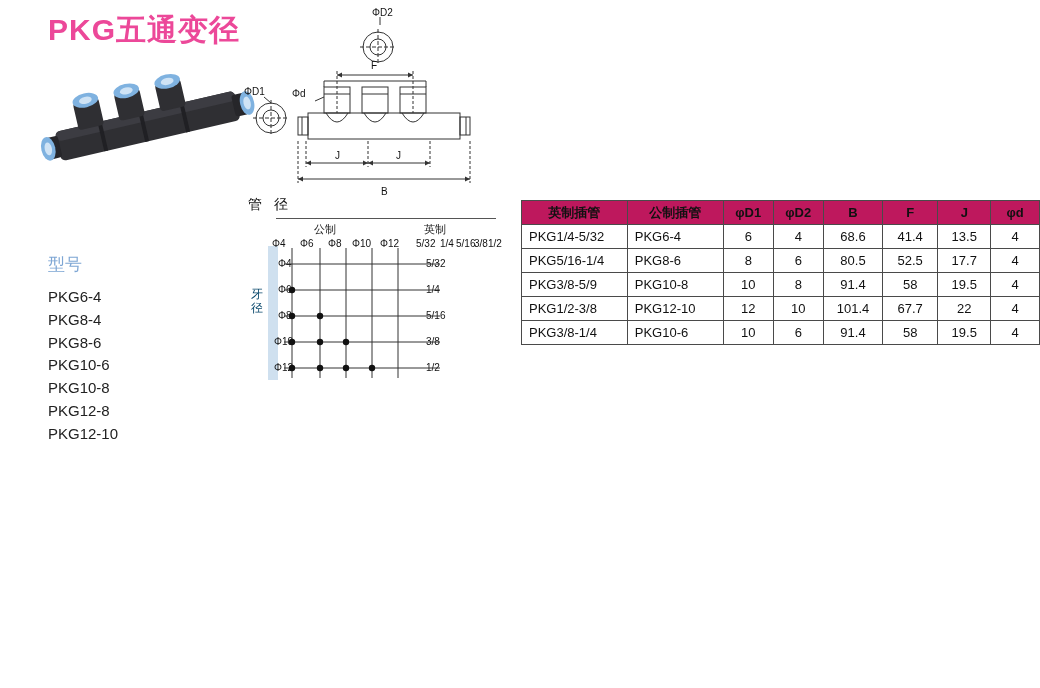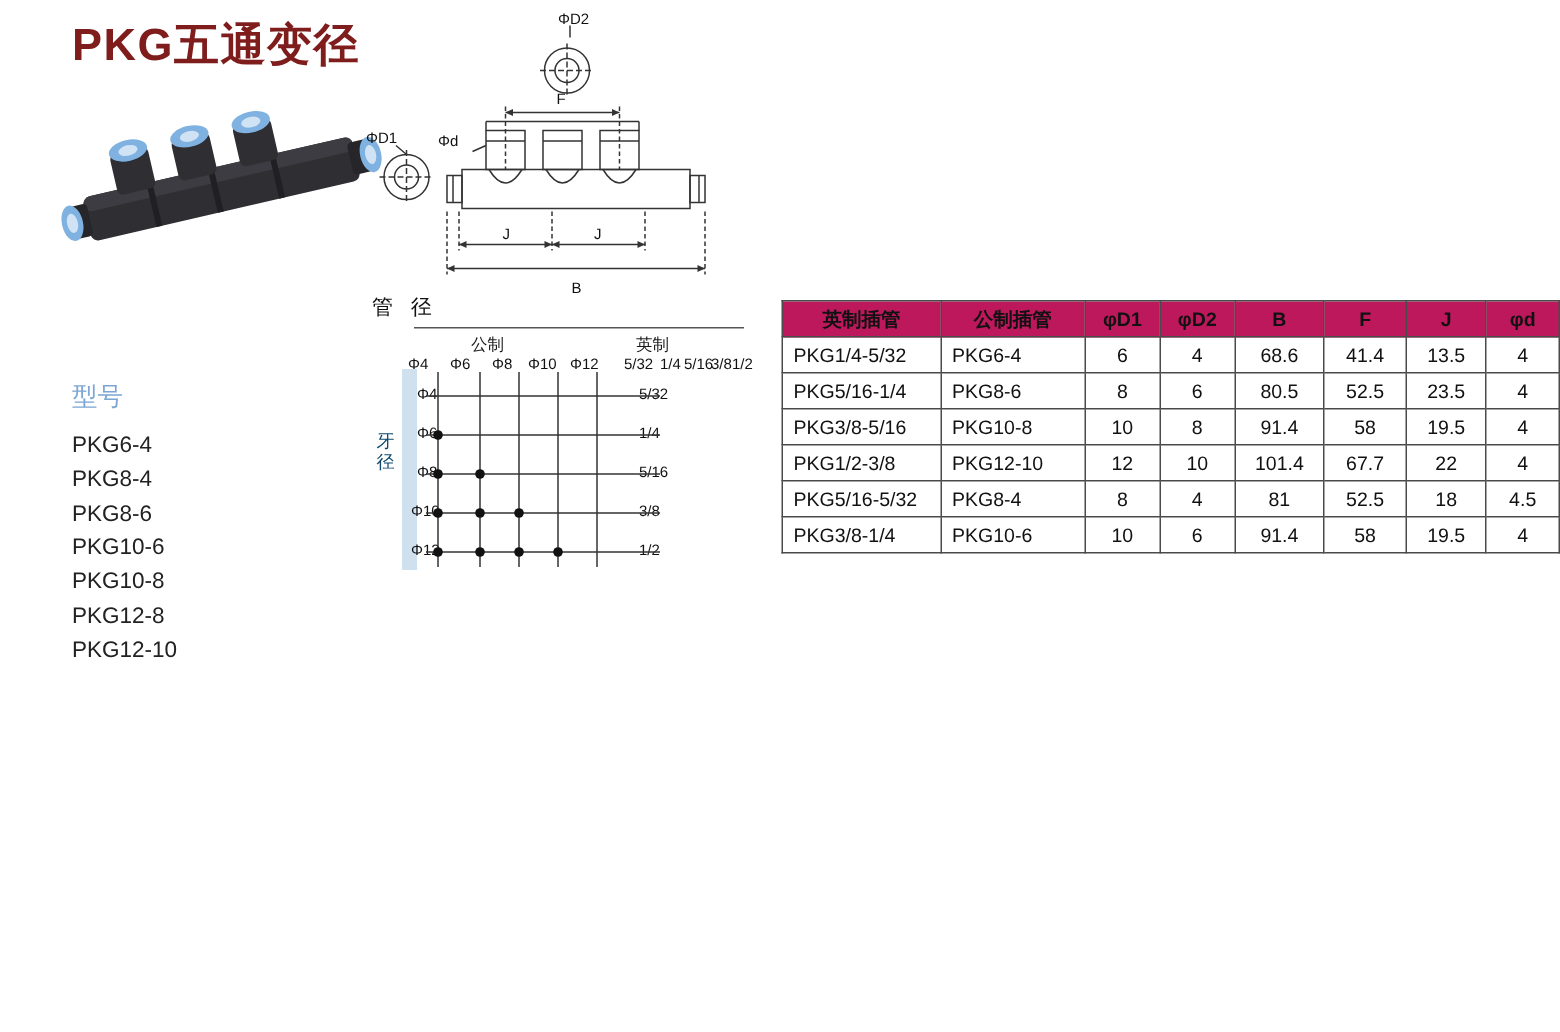--- a/index.html
+++ b/index.html
@@ -15,21 +15,21 @@
     color: #1a1a1a;
     overflow: hidden;
   }
   .page-title {
     position: absolute;
     left: 48px;
     top: 10px;
     font-size: 30px;
     font-weight: bold;
     letter-spacing: 1px;
-    color: #7f1d1d;
+    color: #ec4899;
   }
   
   .photo {
     position: absolute;
     left: 36px;
     top: 58px;
     width: 230px;
     height: 120px;
   }
   
@@ -363,54 +363,44 @@
       <td>13.5</td>
       <td>4</td>
     </tr>
     <tr>
       <td class="model">PKG5/16-1/4</td>
       <td class="model">PKG8-6</td>
       <td>8</td>
       <td>6</td>
       <td>80.5</td>
       <td>52.5</td>
-      <td>23.5</td>
-      <td>4</td>
-    </tr>
-    <tr>
-      <td class="model">PKG3/8-5/16</td>
+      <td>17.7</td>
+      <td>4</td>
+    </tr>
+    <tr>
+      <td class="model">PKG3/8-5/9</td>
       <td class="model">PKG10-8</td>
       <td>10</td>
       <td>8</td>
       <td>91.4</td>
       <td>58</td>
       <td>19.5</td>
       <td>4</td>
     </tr>
     <tr>
       <td class="model">PKG1/2-3/8</td>
       <td class="model">PKG12-10</td>
       <td>12</td>
       <td>10</td>
       <td>101.4</td>
       <td>67.7</td>
       <td>22</td>
       <td>4</td>
     </tr>
     <tr>
-      <td class="model">PKG5/16-5/32</td>
-      <td class="model">PKG8-4</td>
-      <td>8</td>
-      <td>4</td>
-      <td>81</td>
-      <td>52.5</td>
-      <td>18</td>
-      <td>4.5</td>
-    </tr>
-    <tr>
       <td class="model">PKG3/8-1/4</td>
       <td class="model">PKG10-6</td>
       <td>10</td>
       <td>6</td>
       <td>91.4</td>
       <td>58</td>
       <td>19.5</td>
       <td>4</td>
     </tr>
   </tbody>

